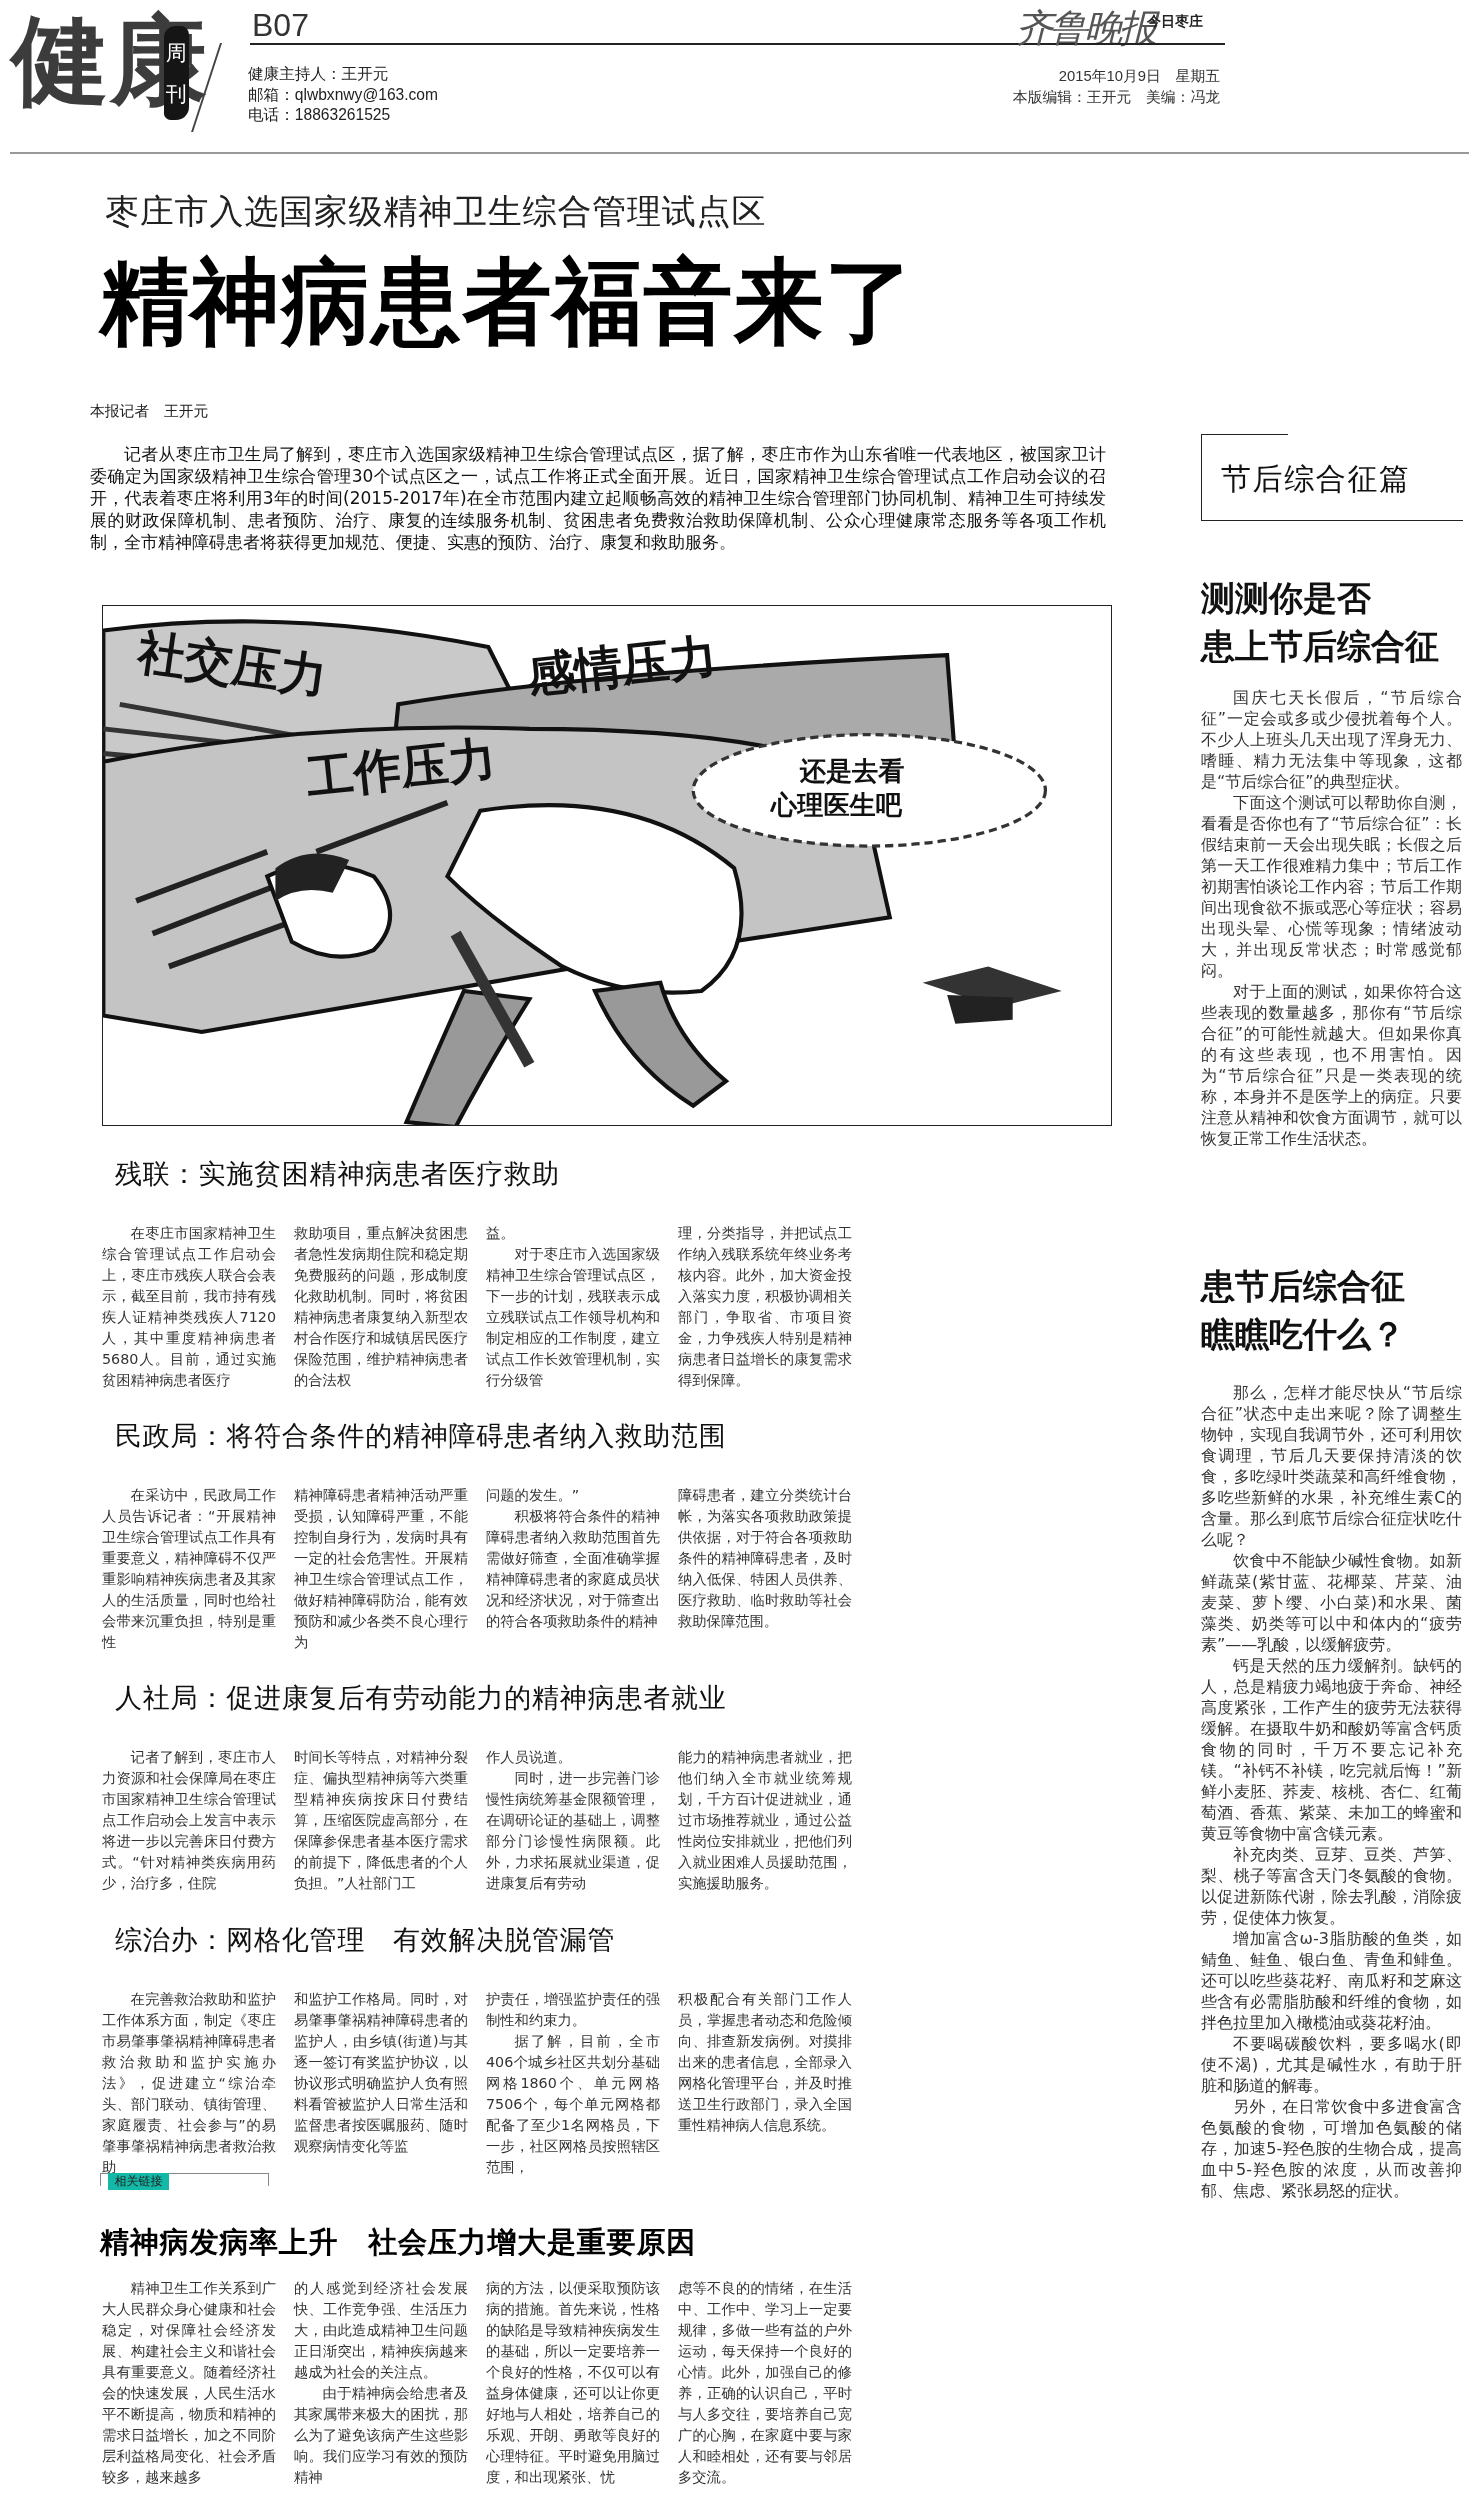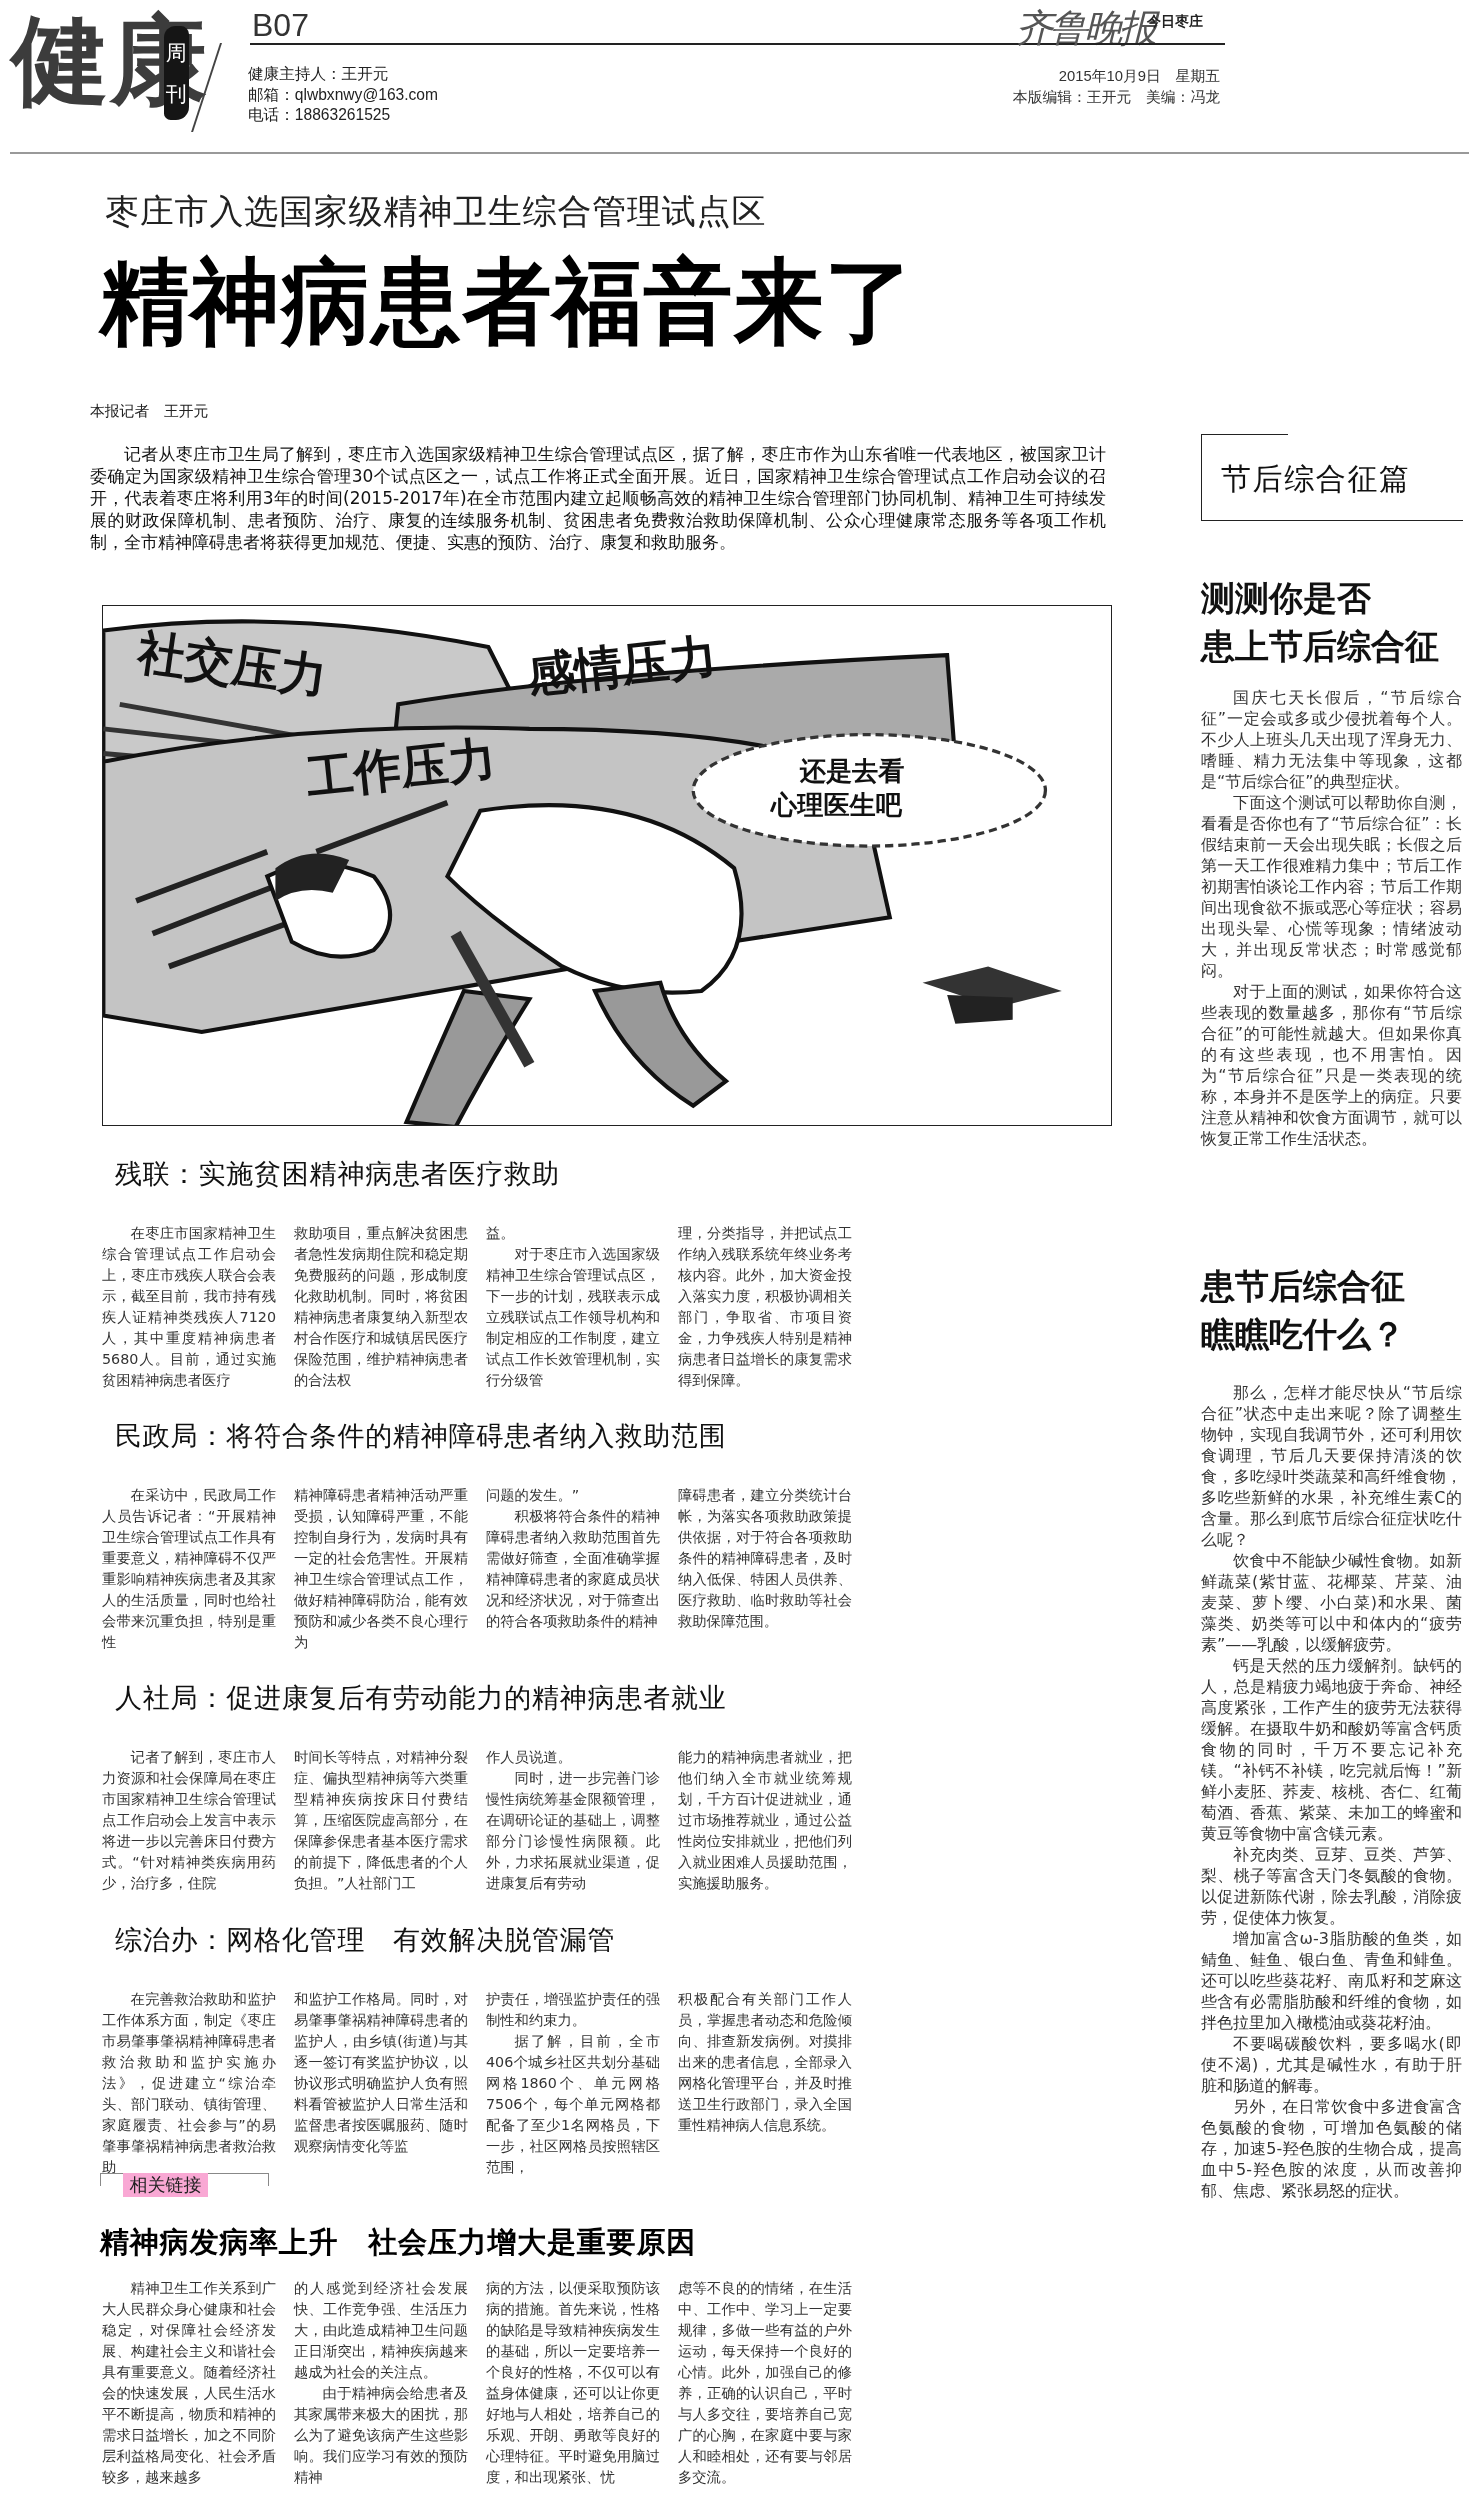--- a/index.html
+++ b/index.html
@@ -34,21 +34,21 @@
 
   
   .sec-head { font-size: 27px; color: #111; letter-spacing: 0.8px; margin-left: 13px; }
   .cols { display: flex; gap: 18px; }
   .col { width: 174px; font-size: 14.3px; line-height: 21px; color: #333; text-align: justify; }
   .col p { text-indent: 2em; }
   .col p.cont { text-indent: 0; }
 
   
   .rel-box { left: 100px; top: 2173px; width: 169px; height: 13px; border: 0.8px solid #888; border-bottom: none; border-right: 0.8px solid #888; }
-  .rel-label { left: 123px; top: 2173px; font-size: 18px; color: #222; background: #f9a8d4; padding: 0 6.6px; }
+  .rel-label { left: 108px; top: 2173px; font-size: 12px; color: #222; background: #14b8a6; padding: 0 6.6px; }
   .rel-head { left: 100px; top: 2223px; font-size: 29px; font-weight: bold; color: #000; letter-spacing: 0.8px; }
 
   
   .side-tagbox { left: 1201px; top: 434px; width: 262px; height: 87px; border-left: 0.8px solid #222; border-bottom: 0.8px solid #222; }
   .side-tagline { left: 1201px; top: 434px; width: 87px; height: 0.8px; background: #222; }
   .side-tag { left: 1221px; top: 459px; font-size: 30px; color: #111; font-family: "DejaVu Serif", serif; letter-spacing: 1.6px; }
   .side-h { left: 1201px; font-size: 34px; font-weight: bold; color: #111; line-height: 48px; }
   .side-body { left: 1201px; width: 261px; font-size: 16px; line-height: 21px; color: #333; text-align: justify; }
   .side-body p { text-indent: 2em; }
 </style>

